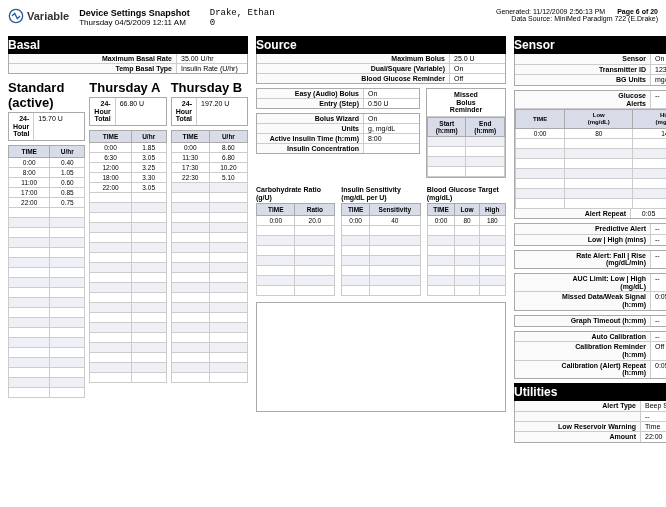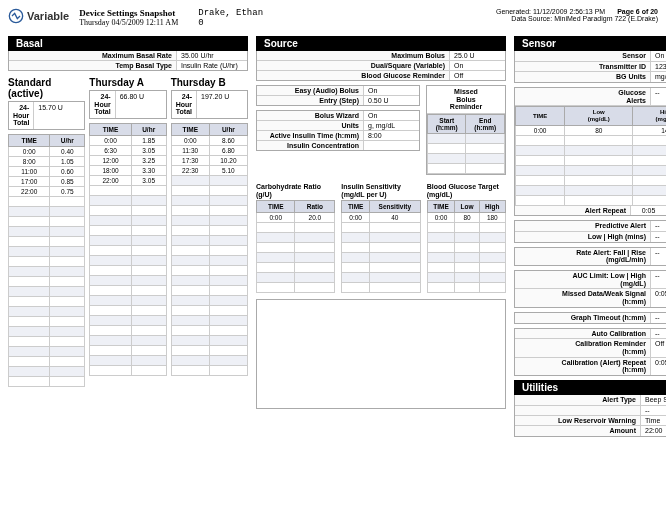--- a/index.html
+++ b/index.html
@@ -9,34 +9,34 @@
     font-family: Arial, Helvetica, sans-serif;
     font-size: 7px;
     color: #000;
     background: #fff;
     width: 666px;
   }
   .header { display: flex; align-items: flex-start; margin-bottom: 8px; }
   .logo { display: flex; align-items: center; margin-right: 10px; }
   .logo-icon { width: 16px; height: 16px; margin-right: 3px; }
   .logo-text { font-size: 11px; font-weight: bold; color: #333; }
-  .header-center { font-size: 9px; font-weight: bold; font-family: Liberation Serif, serif; }
+  .header-center { font-size: 9px; font-weight: bold; }
   .header-center .line2 { font-weight: normal; font-size: 8px; }
   .patient { margin-left: 20px; font-size: 9px; font-family: Liberation Mono, monospace; }
   .header-right { margin-left: auto; text-align: right; font-size: 7px; }
   .header-right .page { font-weight: bold; margin-left: 10px; }
   
   .cols { display: flex; gap: 8px; align-items: flex-start; }
   .col1 { flex: 0 0 198px; }
   .col2 { flex: 0 0 250px; }
   .col3 { flex: 0 0 188px; }
   
   .section-head {
     background: #000; color: #fff; font-weight: bold;
-    padding: 2px 8px; font-size: 10px;
+    padding: 2px 0; font-size: 12px;
   }
   
   .kvrow { display: flex; border-bottom: 1px solid #ccc; }
   .kvrow .k {
     flex: 1; text-align: right; padding: 1px 4px; font-weight: bold;
     border-right: 1px solid #ccc; background: #fafafa;
   }
   .kvrow .v { flex: 0 0 55px; padding: 1px 4px; }
   
   .box { border: 1px solid #aaa; margin-bottom: 4px; }
@@ -56,21 +56,21 @@
   .tbl td {
     border: 1px solid #ccc; padding: 1px 3px; font-size: 6.5px;
     height: 10px; text-align: center;
   }
   .tbl tr.filled td { background: #fff; }
   .tbl tr.empty td { background: #eef0f6; }
   .tbl tr.emptyw td { background: #fff; }
   
   .basal-patterns { display: flex; gap: 4px; margin-top: 6px; }
   .pattern { flex: 1; }
-  .pattern h4 { margin: 0 0 2px; font-size: 10px; font-weight: bold; }
+  .pattern h4 { margin: 0 0 2px; font-size: 13px; font-weight: bold; }
   
   .bolus-row { display: flex; gap: 6px; align-items: flex-start; }
   .bolus-row > div { flex: 1; }
   
   .missed-box { border: 1px solid #aaa; }
   .missed-title {
     text-align: center; font-weight: bold; padding: 2px;
     border-bottom: 1px solid #ccc; line-height: 1.1;
   }
   

